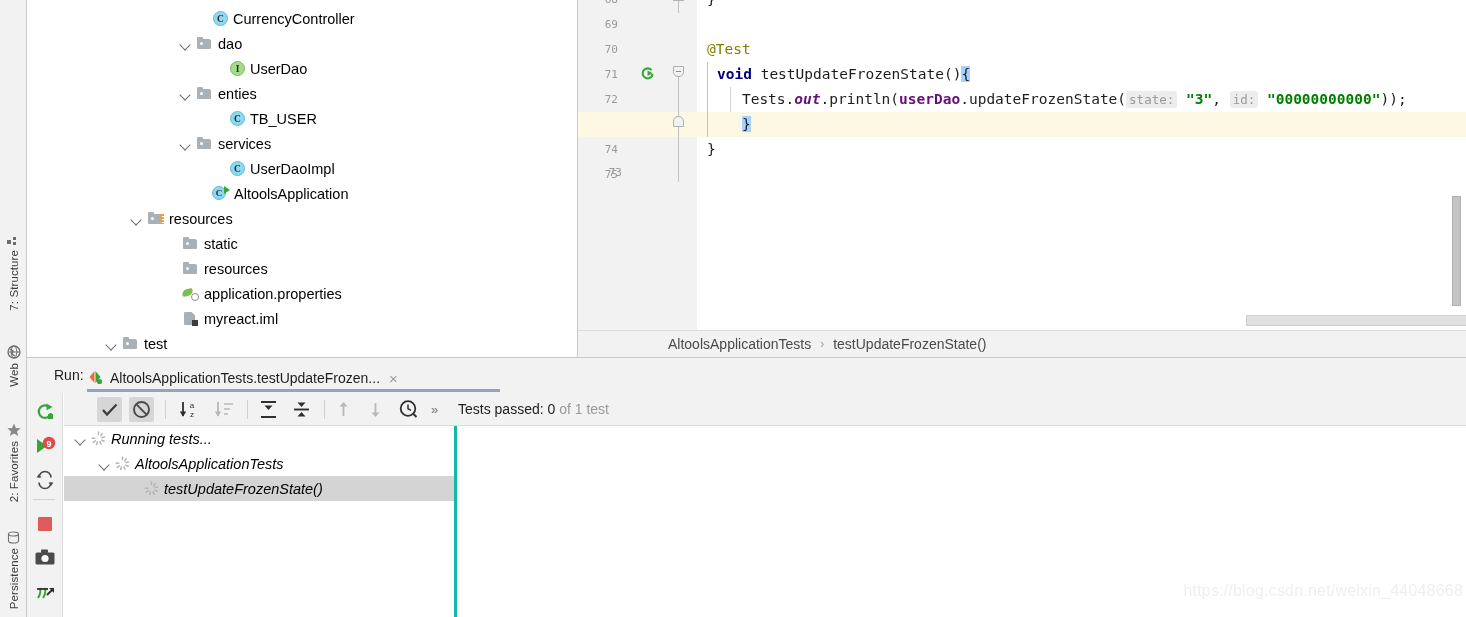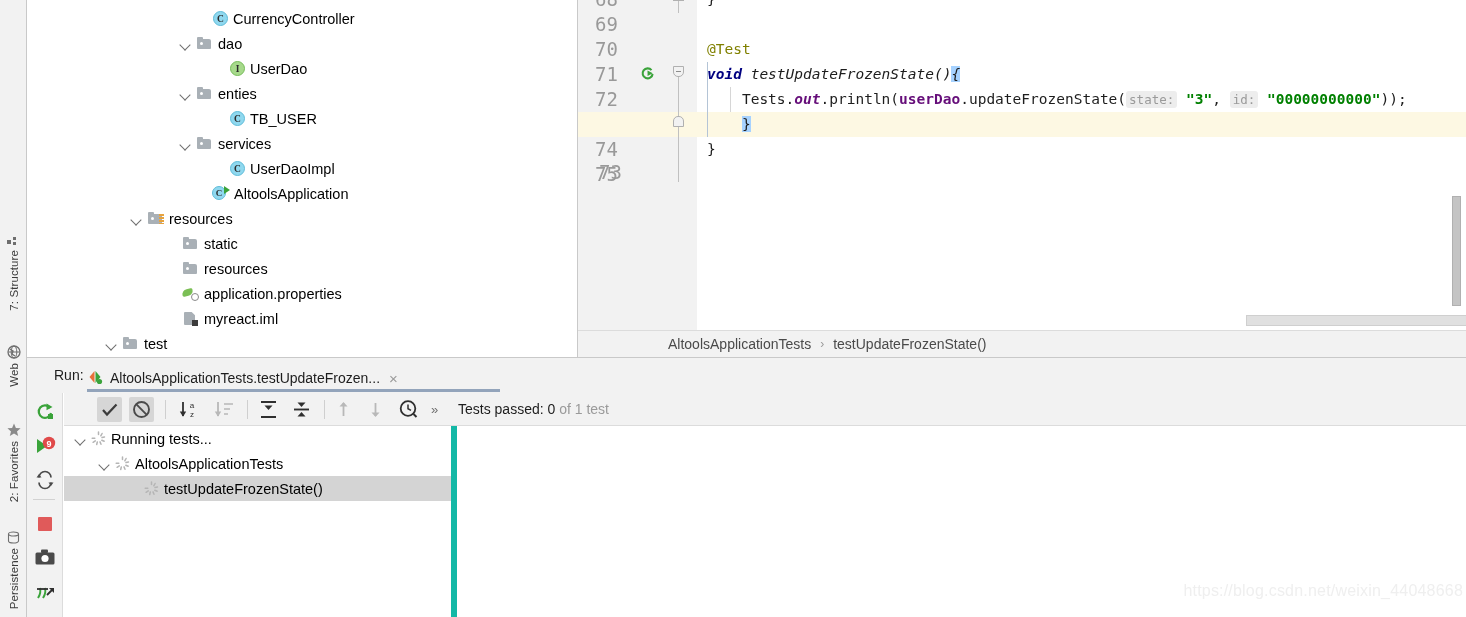--- a/index.html
+++ b/index.html
@@ -115,21 +115,21 @@
   }
   .gutter{
     position:absolute;left:0;top:0;width:83px;height:330px;background:#f2f2f2;
   }
   .gutter-fold{
     position:absolute;left:83px;top:0;width:36px;height:330px;background:#f2f2f2;
     border-right:0;
   }
   .lnum{
     position:absolute;right:0;width:48px;text-align:right;height:25px;line-height:25px;
-    font-family:"DejaVu Sans Mono", monospace;font-size:19px;color:#999999;padding-right:8px;box-sizing:border-box;
+    font-family:"DejaVu Sans Mono", monospace;font-size:11px;color:#999999;padding-right:8px;box-sizing:border-box;
   }
   .code-area{
     position:absolute;left:119px;top:0;right:0;height:330px;
     font-family:"DejaVu Sans Mono", monospace;font-size:14.5px;
   }
   .cline{position:absolute;left:0;height:25px;line-height:25px;white-space:pre;text-align:right;}
   .hl-row{
     position:absolute;left:0;width:888px;height:25px;background:#fdf8e3;
   }
   .hl-row-num{
@@ -214,21 +214,21 @@
   .status-text{
     position:absolute;left:394px;top:8px;font-size:14px;color:#1d1d1d;white-space:nowrap;
   }
   .status-text .dim{color:#9a9a9a;}
   .chev2{
     position:absolute;left:367px;top:9px;color:#6e6e6e;font-size:13px;
   }
 
   .test-tree{
     position:absolute;left:37px;top:68px;width:393px;height:191px;background:#ffffff;
-    border-right:6px solid #14b8a6;box-sizing:border-box;overflow:hidden;
+    border-right:3px solid #14b8a6;box-sizing:border-box;overflow:hidden;font-style:italic;
   }
   .ttrow{
     position:absolute;left:0;width:393px;height:25px;display:flex;align-items:center;
     font-size:14.5px;color:#000;white-space:nowrap;cursor:default;
   }
   .ttrow.selected{background:#d4d4d4;}
   .console{
     position:absolute;left:430px;top:68px;width:1009px;height:191px;background:#ffffff;
   }
   .spinner{
@@ -424,21 +424,21 @@
 
     <div class="indent-guide" style="left:129px;top:62px;height:75px;"></div>
     <div class="indent-guide" style="left:152px;top:87px;height:25px;background:#d6d6d6;"></div>
 
     <div class="code-area">
 
       <div class="cline" style="left:10px;top:-13px;"><span>}</span></div>
 
       <div class="cline ann" style="left:10px;top:37px;"><span>@Test</span></div>
 
-      <div class="cline" style="left:10px;top:62px;font-style:italic;"><span class="kw">void</span><span> testUpdateFrozenState()</span><span class="sel">{</span></div>
+      <div class="cline" style="left:20px;top:62px;"><span class="kw">void</span><span> testUpdateFrozenState()</span><span class="sel">{</span></div>
 
       <div class="cline" style="left:10px;top:87px;"><span>    </span><span>Tests.</span><span class="fld-i">out</span><span>.println(</span><span class="fld">userDao</span><span>.updateFrozenState(</span><span class="hint">state:</span><span> </span><span class="str">"3"</span><span>, </span><span class="hint">id:</span><span> </span><span class="str">"00000000000"</span><span>));</span></div>
 
       <div class="cline" style="left:10px;top:112px;"><span>    </span><span class="sel">}</span></div>
 
       <div class="cline" style="left:10px;top:137px;"><span>}</span></div>
     </div>
 
     <div class="editor-vscroll"></div>
     <div class="editor-hscroll"></div>

